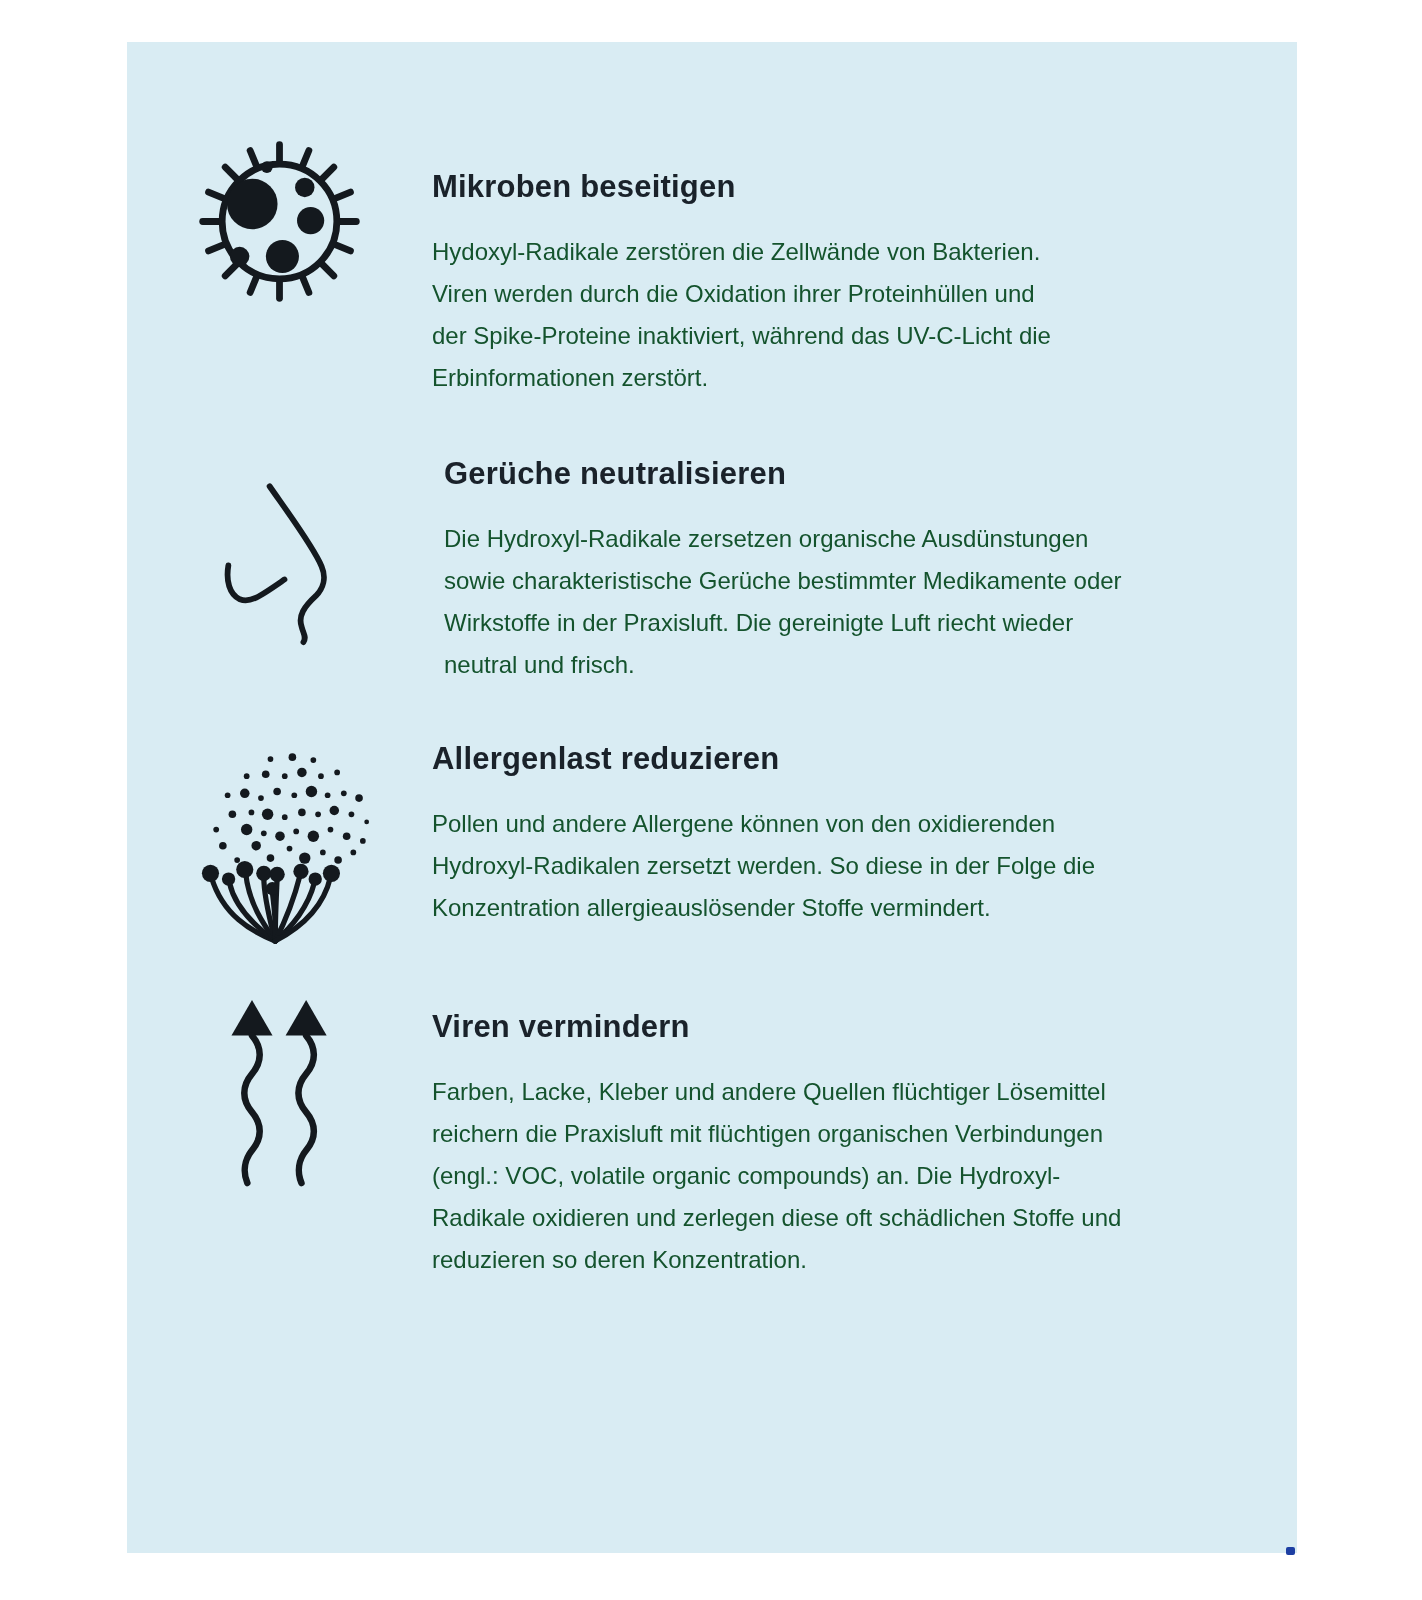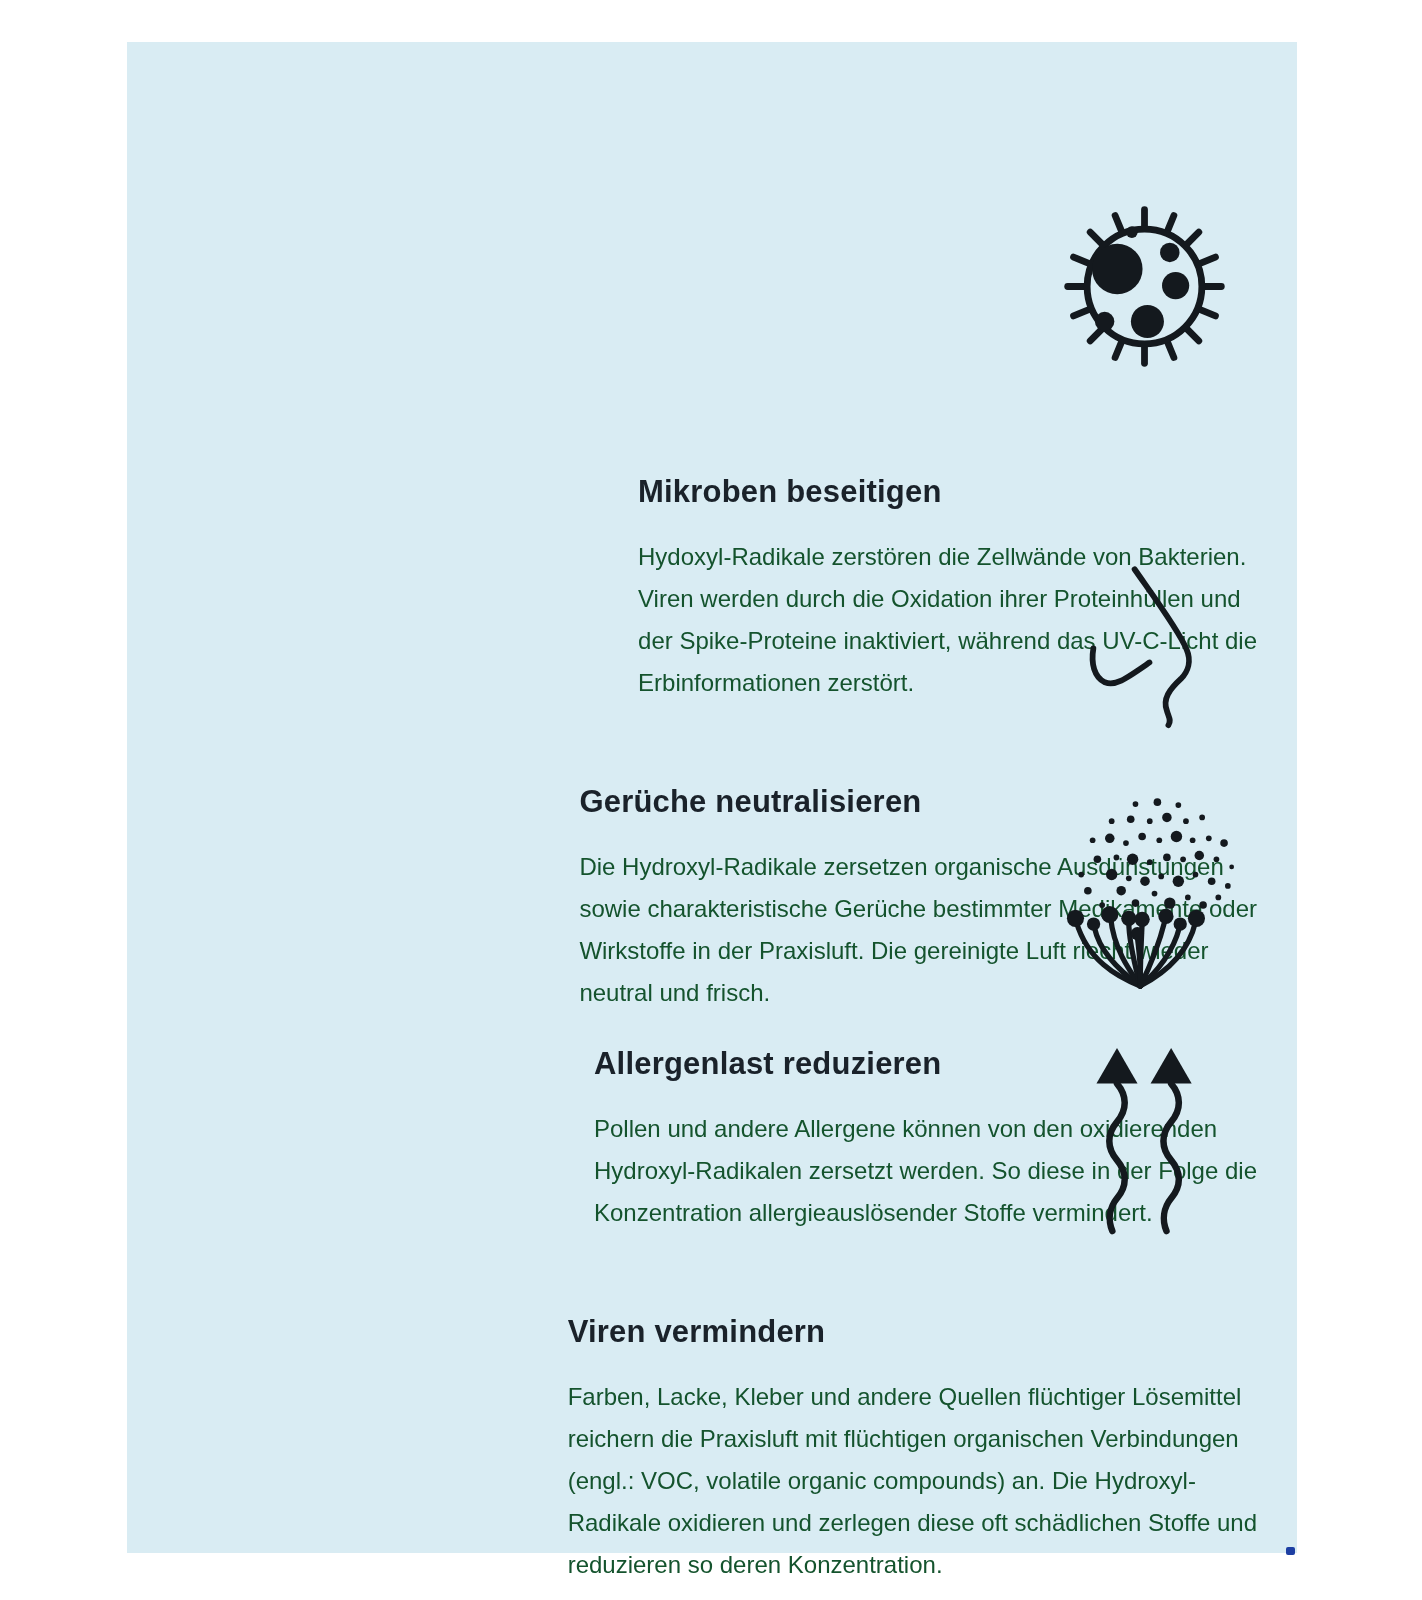--- a/index.html
+++ b/index.html
@@ -13,22 +13,21 @@
   .panel{
     position:absolute;
     left:127px;top:42px;
     width:1170px;height:1511px;
     background:#d9ecf3;
   }
   .section{
     position:absolute;
     left:0;right:0;
     display:flex;
-    align-items:flex-end;
-    flex-direction:column;
+    align-items:flex-start;
   }
   .icon-cell{
     width:305px;
     flex:0 0 305px;
     display:flex;
     justify-content:center;
     align-items:center;
   }
   .icon-cell svg{position:relative;}
   .text-cell{
@@ -46,21 +45,21 @@
   }
   p.sec-body{
     margin:0;
     font-size:24px;
     line-height:42px;
     font-weight:400;
     color:#14532d;
     white-space:pre-line;
   }
   .s1{top:126px;}
-  .s2{top:436px;}
+  .s2{top:413px;gap:12px;}
   .s3{top:698px;}
   .s4{top:966px;}
   .icon-microbe{top:-34px;}
   .icon-nose{top:13px;}
   .icon-dandelion{top:3px;}
   .icon-voc{top:-14px;}
   .footer{
     position:absolute;
     left:305px;top:1341px;
     max-width:810px;

